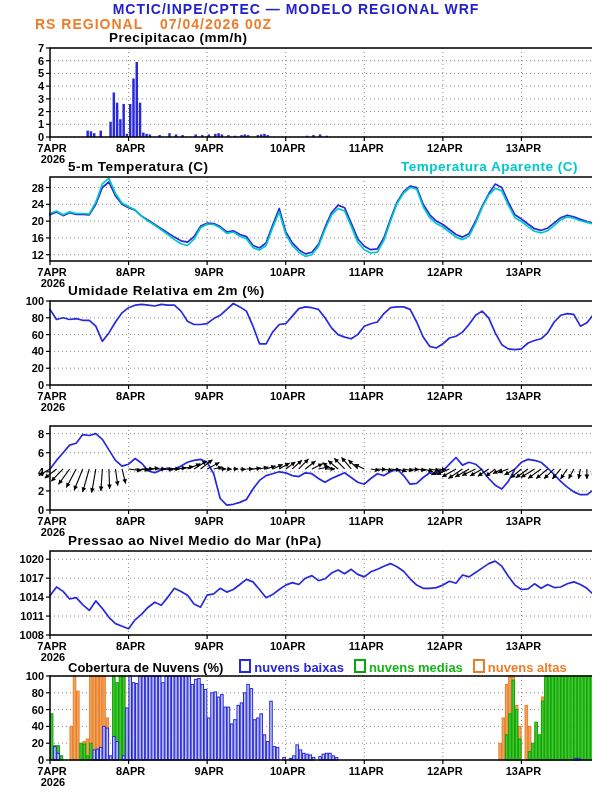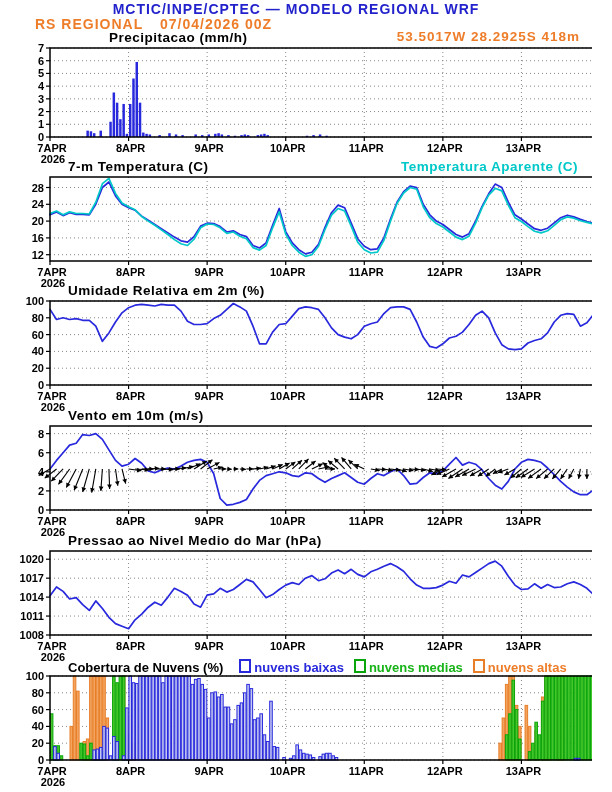--- a/index.html
+++ b/index.html
@@ -23,30 +23,28 @@
   .tick{stroke:#000;stroke-width:1.2;}
 </style>
 </head>
 <body>
 
 <div class="page">
 
   <div class="abs model-title" style="color:#2222cc;">MCTIC/INPE/CPTEC — MODELO REGIONAL WRF</div>
   <div class="abs station" style="color:#ee7d2a;">RS REGIONAL</div>
   <div class="abs initdt" style="color:#ee7d2a;">07/04/2026 00Z</div>
-  <div class="abs coords" style="color:#ee7d2a;">53.5017W 28.2925S 418m</div>
 
   <div class="abs ptitle" style="left:68px;top:30px;padding-left:41px;">Precipitacao (mm/h)</div>
 
-  <div class="abs ptitle" style="left:68px;top:159px;">7-m Temperatura (C)</div>
+  <div class="abs ptitle" style="left:68px;top:159px;">5-m Temperatura (C)</div>
   <div class="abs ptitle2" style="right:14px;top:159px;color:#00c8c8;">Temperatura Aparente (C)</div>
 
   <div class="abs ptitle" style="left:68px;top:283px;">Umidade Relativa em 2m (%)</div>
 
-  <div class="abs ptitle" style="left:68px;top:408px;">Vento em 10m (m/s)</div>
 
   <div class="abs legendrow">
     <span class="lg" style="color:#000;">Cobertura de Nuvens (%)</span><span class="swatch" style="border-color:#2828dd;"></span><span style="color:#2828dd;">nuvens baixas</span><span class="swatch" style="border-color:#0aa50a;"></span><span style="color:#18b418;">nuvens medias</span><span class="swatch" style="border-color:#e87e28;"></span><span style="color:#ee7d2a;">nuvens altas</span>
   </div>
 
   <div class="abs ptitle" style="left:68px;top:533px;">Pressao ao Nivel Medio do Mar (hPa)</div>
 
   <svg id="plots" width="612" height="792" viewBox="0 0 612 792">
       <g>
         <line x1="128.57142857142856" y1="48" x2="128.57142857142856" y2="137" class="grid"></line>

